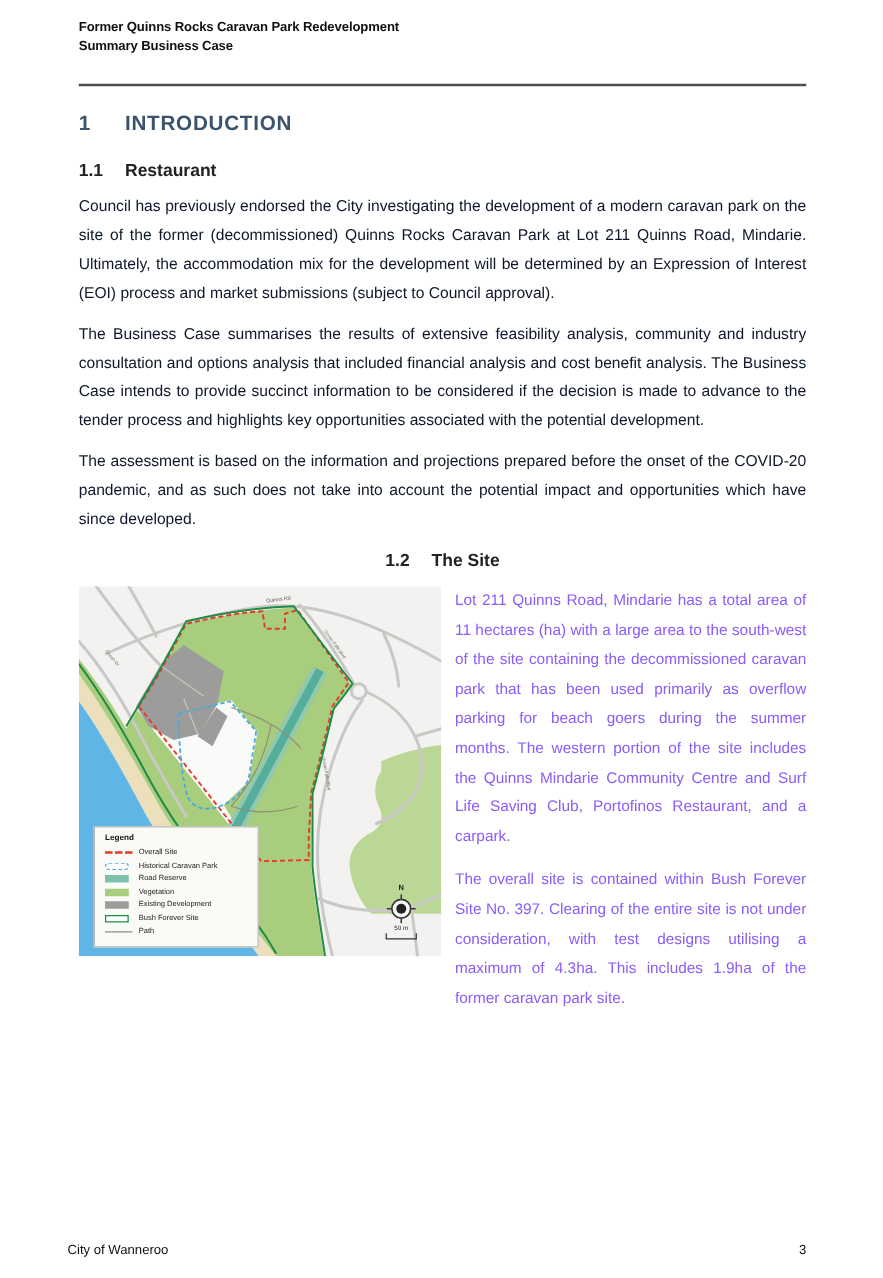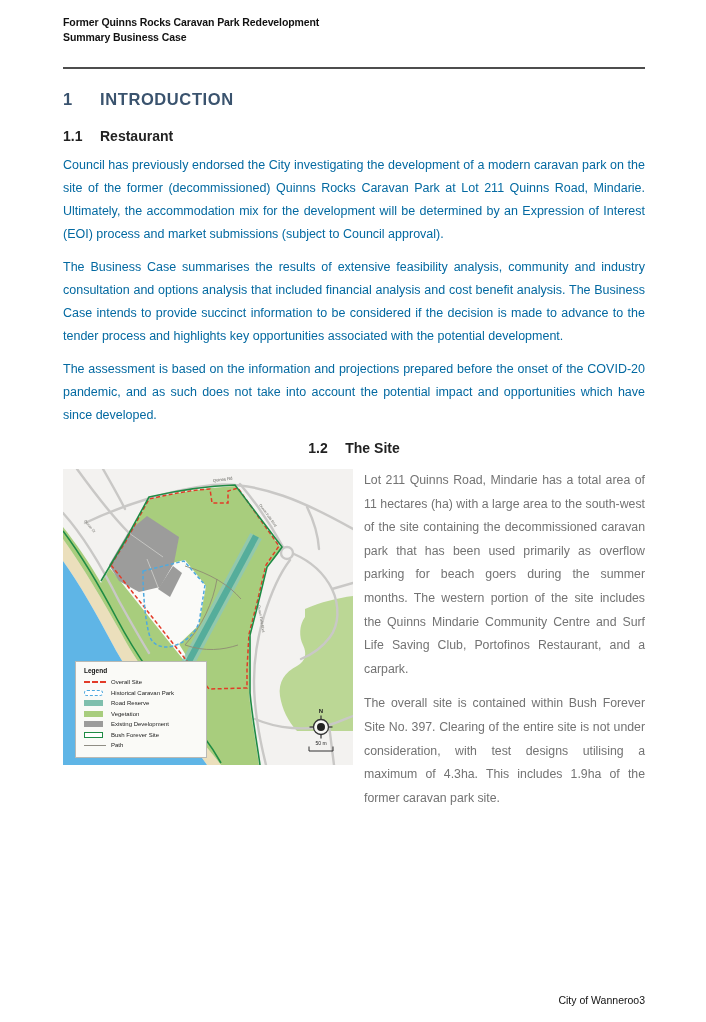--- a/index.html
+++ b/index.html
@@ -10,26 +10,26 @@
   .page{position:absolute;inset:0;padding:15px 61px 16px 63px;box-sizing:border-box;}
 
   .doc-header{font-size:10.5px;font-weight:bold;line-height:15px;color:#111;letter-spacing:-0.1px;}
   .rule{border:none;border-top:2px solid #4d4d4d;margin:22px 0 0 0;}
 
   .h1{display:flex;margin-top:21px;color:#3A536E;font-size:16.5px;font-weight:bold;letter-spacing:0.6px;}
   .h2{display:flex;margin-top:19px;font-size:14px;font-weight:bold;color:#222;}
   .h2.site{margin-top:13px;justify-content:center;}
   .h-num{width:37px;flex:none;}
 
-  p.body{margin:10px 0 0 0;font-size:12.5px;line-height:23px;text-align:justify;color:#0369a1;}
+  p.body{margin:10px 0 0 0;font-size:12.5px;line-height:23px;text-align:justify;color:#0f172a;}
 
   .row{display:flex;gap:11px;margin-top:13px;}
   .map-figure{width:290px;height:296px;position:relative;flex:none;}
   .map-figure svg{display:block;}
-  .site-col{flex:1;font-size:12.3px;line-height:23.6px;text-align:justify;color:#737373;}
+  .site-col{flex:1;font-size:12.3px;line-height:23.6px;text-align:justify;color:#8b5cf6;}
   .site-col p{margin:0 0 11px 0;}
 
   
   .legend{position:absolute;left:12px;top:192px;width:132px;background:#FAFAF7;
     border:1px solid #b9b9b4;padding:5px 6px 6px 8px;box-sizing:border-box;}
   .legend-title{font-size:6.5px;font-weight:bold;color:#111;margin-bottom:3px;}
   .legend-row{display:flex;align-items:center;height:10.5px;gap:5px;}
   .sw{width:22px;flex:none;display:flex;align-items:center;}
   .sw-overall{border-top:2px dashed #E23B28;height:0;width:22px;}
   .sw-box{width:19px;height:6px;box-sizing:border-box;}
@@ -39,22 +39,22 @@
   .sw-dev{background:#9C9C9B;}
   .sw-bush{background:#fff;border:1.8px solid #1F8B44;}
   .sw-path{width:22px;height:0;border-top:1.2px solid #8f8d84;}
   .legend-label{font-size:6px;color:#222;white-space:nowrap;}
 
   
   .compass{position:absolute;left:238px;top:239px;width:40px;text-align:center;}
   .compass-n{font-size:6px;font-weight:bold;line-height:7px;color:#222;}
   .scalebar{margin-top:1px;font-size:5px;color:#222;line-height:6px;}
 
-  .doc-footer{position:absolute;left:74px;right:61px;bottom:16px;display:flex;
-    justify-content:flex-end;font-size:10.5px;color:#111;}
+  .doc-footer{position:absolute;left:54px;right:61px;bottom:16px;display:flex;
+    justify-content:space-between;font-size:10.5px;color:#111;}
 </style>
 </head>
 <body>
 
 <div class="page">
 
   <div class="doc-header">
     <div>Former Quinns Rocks Caravan Park Redevelopment</div>
     <div>Summary Business Case</div>
   </div>

